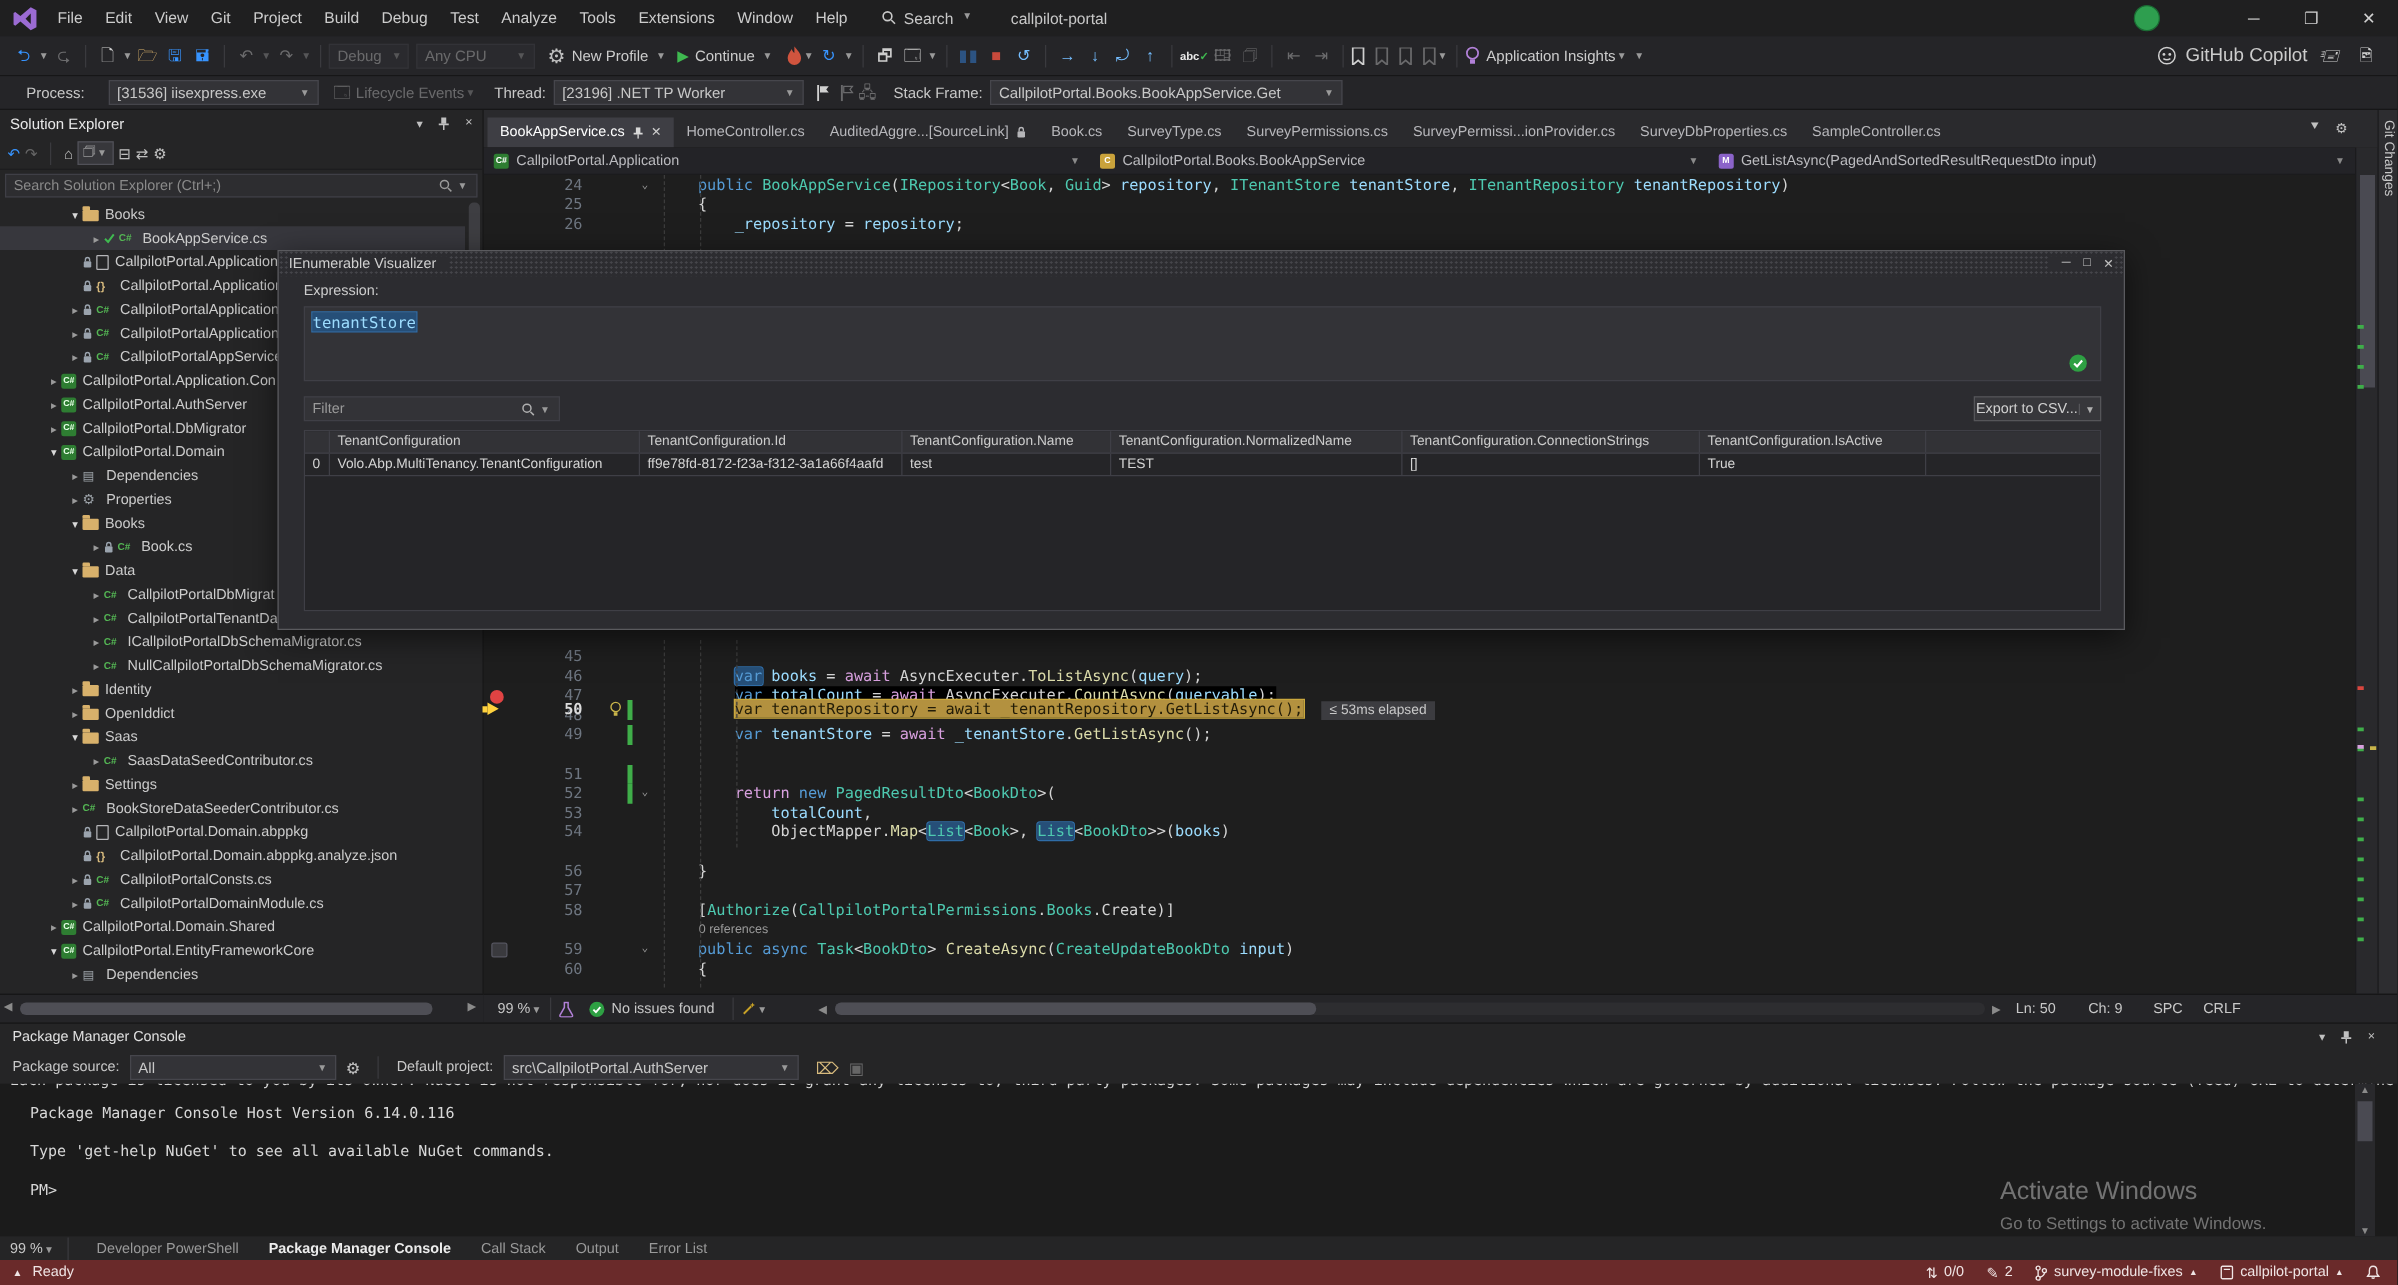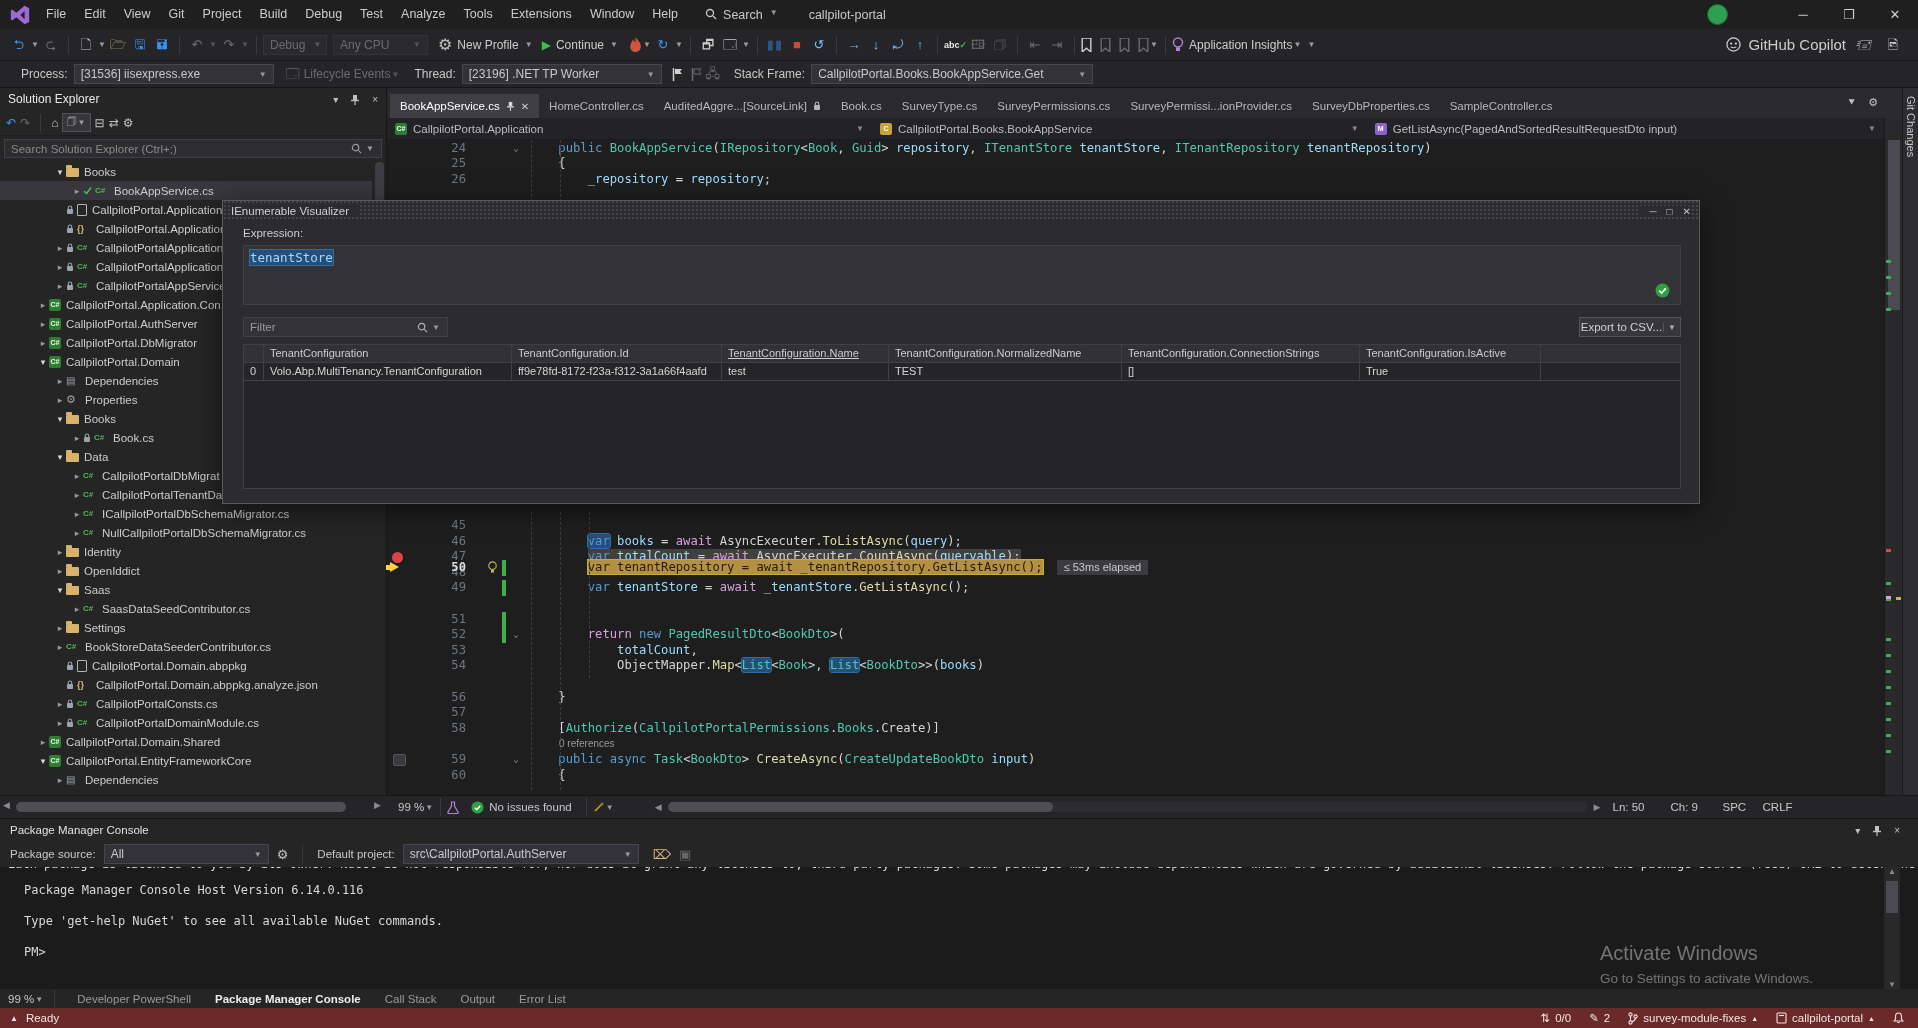--- a/index.html
+++ b/index.html
@@ -74,21 +74,21 @@
   .code-text{position:absolute;left:142px;top:0}
   .gut-green{position:absolute;left:115px;top:0;width:4px;height:15.6px;background:#3fae49}
   .fold{position:absolute;left:121px;top:0;width:16px;color:#9a9a9a;font-size:9px;text-align:center}
   .bp-dot{position:absolute;left:5px;top:2.5px;width:11px;height:11px;border-radius:50%;background:#e04343}
   .cur-arrow{position:absolute;left:3px;top:2px;width:0;height:0;border-left:9px solid #ffd23e;border-top:5.5px solid transparent;border-bottom:5.5px solid transparent}
   .cur-arrow::before{content:"";position:absolute;left:-13px;top:-2.5px;width:4px;height:5px;background:#ffd23e}
   .bulb{position:absolute;left:99px;top:1px;width:13px;height:13px}
   .health{position:absolute;left:6px;top:2px;width:13px;height:12px;background:#3a3a3e;border-radius:2px;border:1px solid #565660}
   .tk-k{color:#569cd6}.tk-c{color:#d8a0df}.tk-t{color:#4ec9b0}.tk-v{color:#9cdcfe}.tk-m{color:#dcdcaa}.tk-p{color:#d4d4d4}
   .selbox{background:#264f78;border-radius:2px;outline:1px solid #2f6da8}
-  .hl-bp{background:#404040}
+  .hl-bp{background:#000000}
   .hl-cur{background:#b3913f;outline:1px solid #caa83d}
   .hl-cur span{color:#221c08 !important}
   .perf-tip{display:inline-block;margin-left:14px;background:#3c3c40;color:#c8c8c8;font-family:"Liberation Sans",sans-serif;font-size:11px;padding:0 7px;line-height:15px}
   .lens-text{position:absolute;left:172px;color:#999999;font-family:"Liberation Sans",sans-serif;font-size:10px;line-height:15.6px}
   .iguide{position:absolute;width:0;border-left:1px dashed #3c3c3c}
   #ed-vscroll{left:1884px;top:118px;width:18px;height:677px;background:#29292c;border-left:1px solid #1b1b1d}
   #ed-vthumb{position:absolute;left:3px;top:22px;width:12px;height:170px;background:#4a4a52}
   .sb-mark{position:absolute;left:1px;width:5px;height:3px}
   #git-strip{left:1902px;top:88px;width:16px;height:707px;background:#2d2d30;border-left:1px solid #1b1b1d}
   #git-strip span{writing-mode:vertical-rl;font-size:11px;color:#c8c8c8;margin:8px 0 0 2px;display:inline-block}
@@ -269,21 +269,21 @@
         <path d="M5 10.5 Q8 12.5 11 10.5" fill="none" stroke="#d0d0d0" stroke-width="1.2"></path>
       </svg>
     <span style="font-size:15px">GitHub Copilot</span>
     <span class="tb-ico">🖅</span>
     <span class="tb-ico">🖻</span>
   </div>
 </div>
 
 <div class="abs" id="debugbar">
   <span class="lbl" style="margin-left:21px">Process:</span>
-  <div class="combo" style="width:200px;margin-left:6px">
+  <div class="combo" style="width:168px;margin-left:19px">
       <span>[31536] iisexpress.exe</span>
       <span class="arr">▼</span>
     </div>
   <span class="tb-ico dim" style="margin-left:8px">🗔</span>
   <span class="lbl dim">Lifecycle Events</span>
   <span class="tb-dd dim">▼</span>
   <span class="lbl" style="margin-left:14px">Thread:</span>
   <div class="combo" style="width:200px;margin-left:6px">
       <span>[23196] .NET TP Worker</span>
       <span class="arr">▼</span>
@@ -733,21 +733,21 @@
   </div>
   <div id="viz-export">
     <span class="lab">Export to CSV...</span>
       <span class="dd">▼</span>
   </div>
   <div id="viz-grid">
       <div class="vg-row head">
         <span class="vg-cell" style="width: 20px;"></span>
         <span class="vg-cell" style="width: 248px;">TenantConfiguration</span>
         <span class="vg-cell" style="width: 210px;">TenantConfiguration.Id</span>
-        <span class="vg-cell" style="width: 167px; text-decoration: underline;">TenantConfiguration.Name</span>
+        <span class="vg-cell" style="width: 167px;">TenantConfiguration.Name</span>
         <span class="vg-cell" style="width: 233px;">TenantConfiguration.NormalizedName</span>
         <span class="vg-cell" style="width: 238px;">TenantConfiguration.ConnectionStrings</span>
         <span class="vg-cell" style="width: 181px;">TenantConfiguration.IsActive</span>
         <span class="vg-cell" style="flex: 1 1 0%; border-right: none;"></span>
       </div>
       <div class="vg-row">
         <span class="vg-cell" style="width: 20px;">0</span>
         <span class="vg-cell" style="width: 248px;">Volo.Abp.MultiTenancy.TenantConfiguration</span>
         <span class="vg-cell" style="width: 210px;">ff9e78fd-8172-f23a-f312-3a1a66f4aafd</span>
         <span class="vg-cell" style="width: 167px;">test</span>

